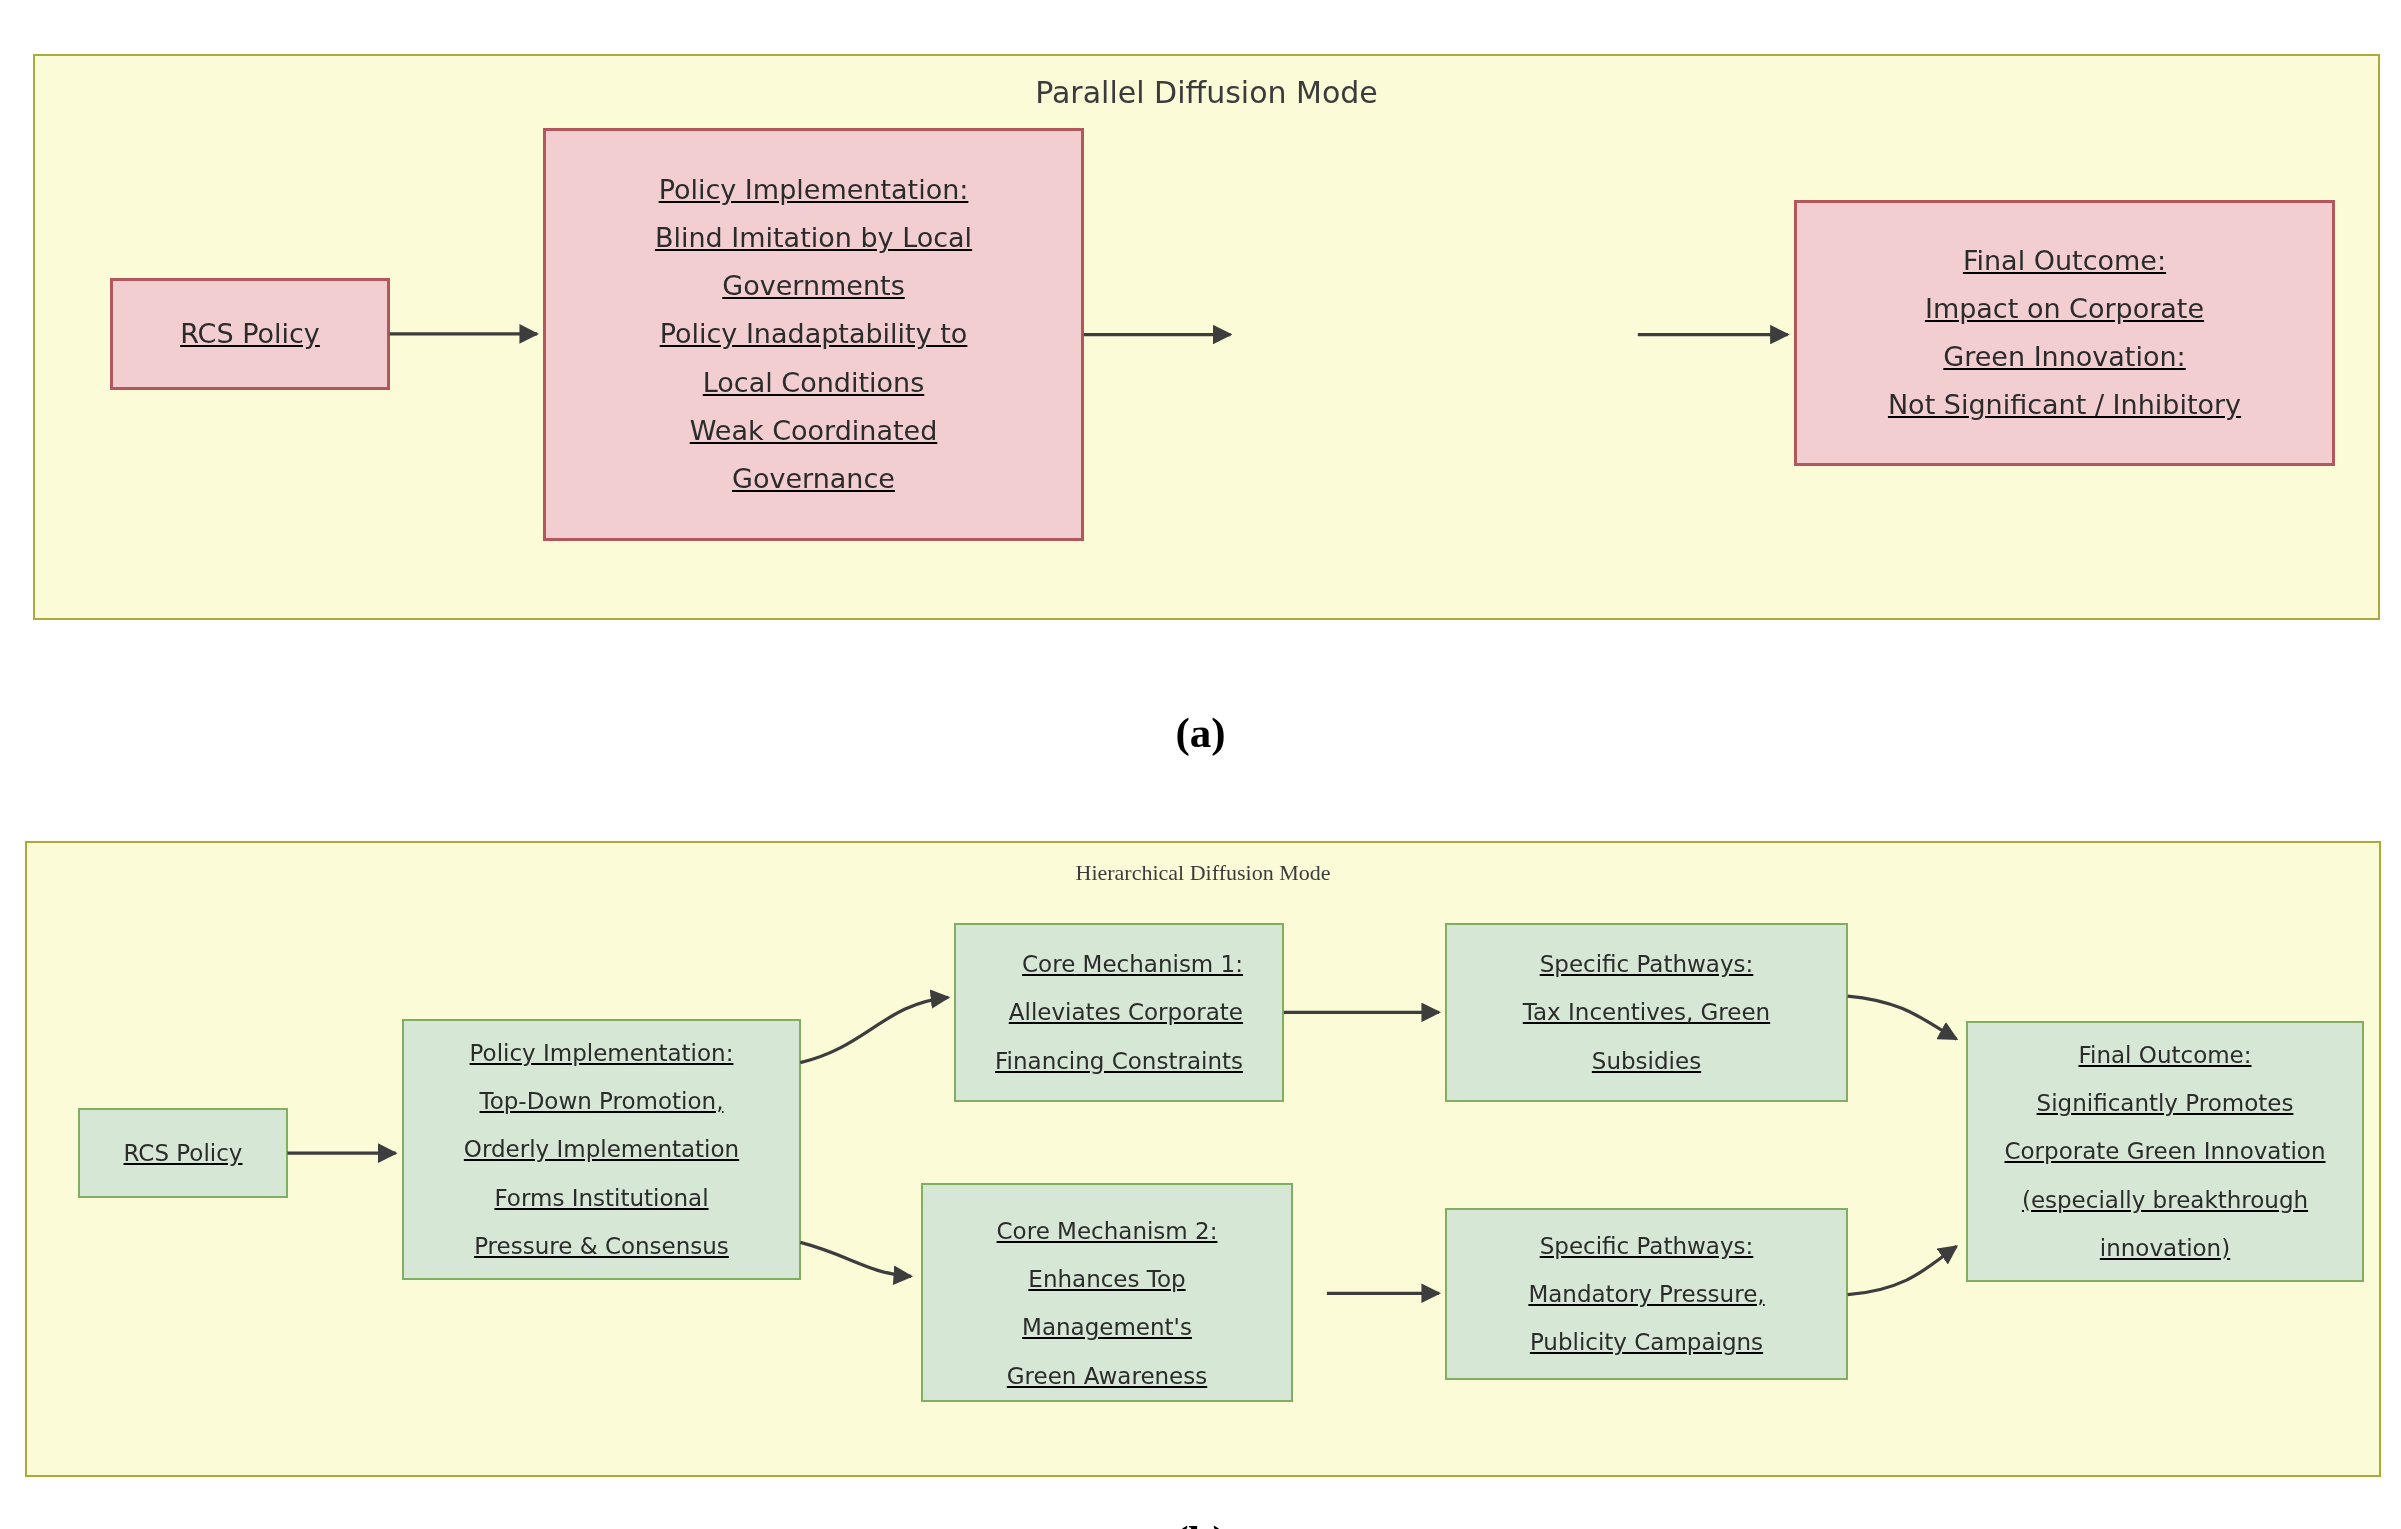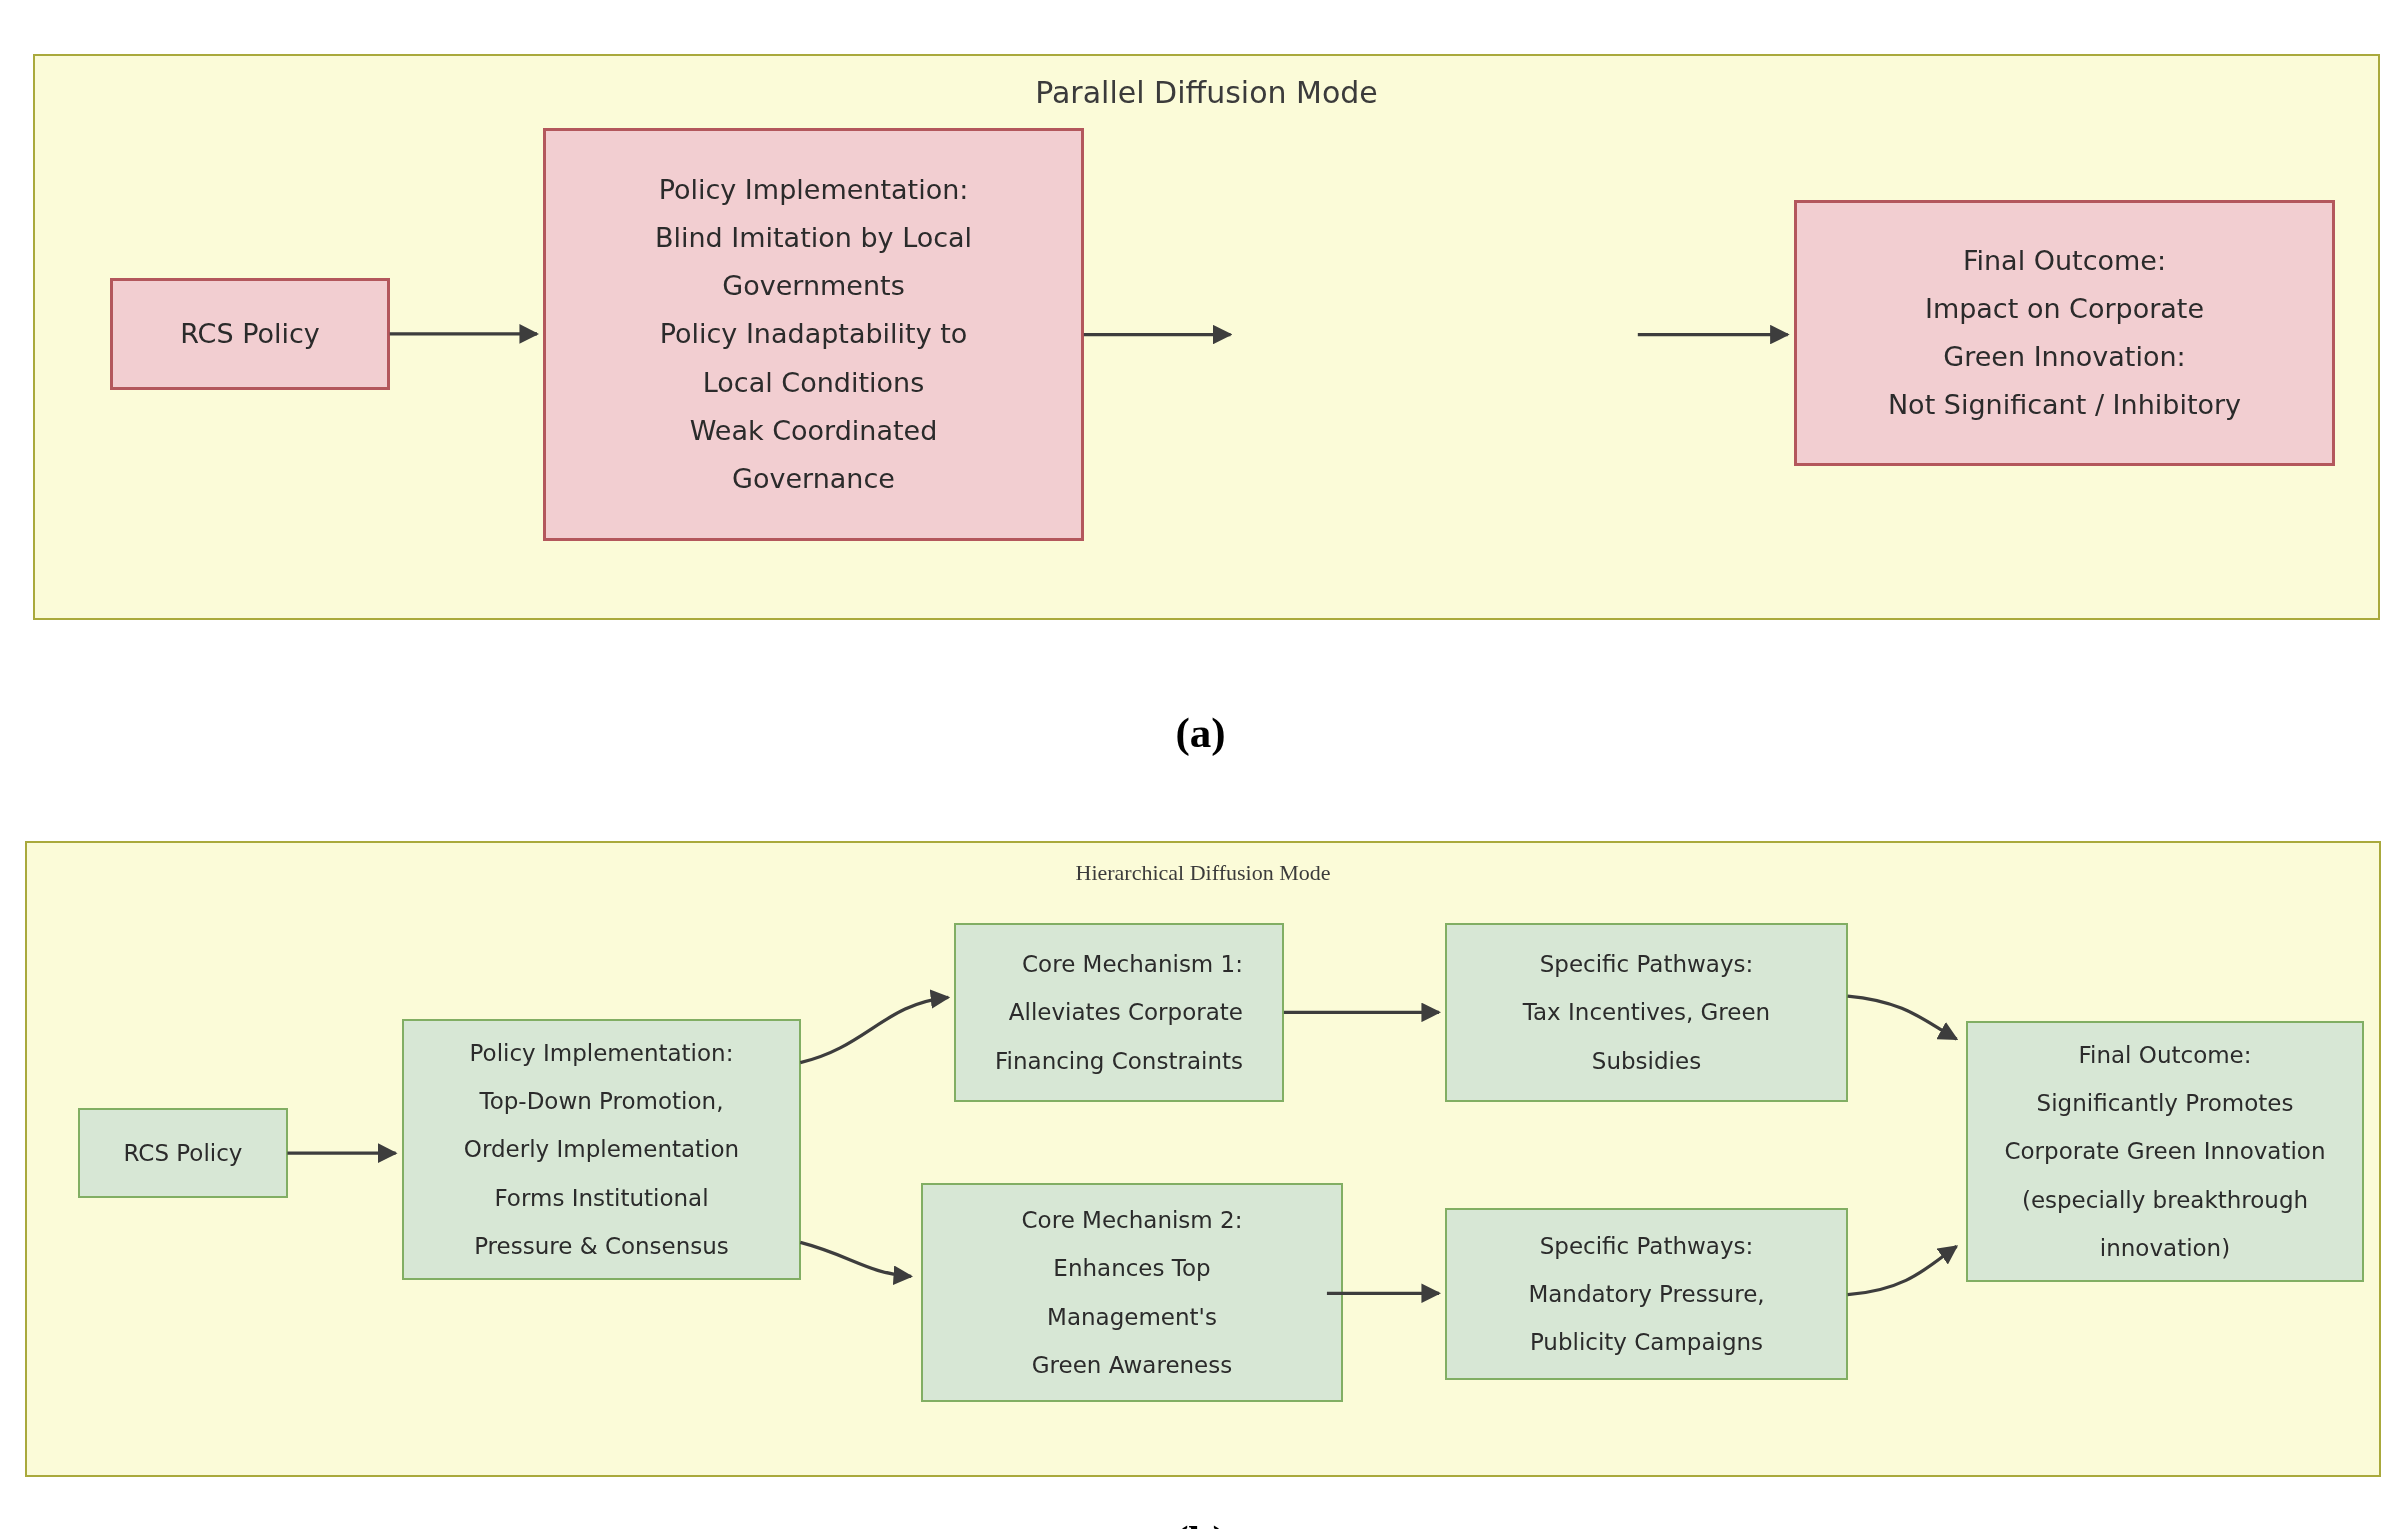--- a/index.html
+++ b/index.html
@@ -9,36 +9,36 @@
     margin-top:38px;
   }
   .panel{position:absolute;background:var(--panel-bg);border:2.6px solid var(--panel-border);box-sizing:border-box;}
   #panel-a{left:33px;top:15.6px;width:2347px;height:566px;}
   #panel-b{left:25px;top:803px;width:2356px;height:636px;}
   .panel-title{position:absolute;left:0;right:0;text-align:center;color:var(--title);}
   #panel-a-title{top:19.6px;font-size:30px;}
   #panel-b-title{top:17px;font-size:22px;font-family:Liberation Serif, serif;}
 
   .node{position:absolute;display:flex;align-items:center;justify-content:center;
-        text-align:center;box-sizing:border-box;}
+        text-align:center;box-sizing:border-box;text-decoration:underline;}
   .red{background:var(--red-fill);border:3.3px solid var(--red-border);}
   .green{background:var(--green-fill);border:2.6px solid var(--green-border);}
   .a-text{font-size:27px;line-height:1.78;color:var(--text);white-space:pre-line;}
   .b-text{font-size:23px;line-height:2.1;color:var(--text);white-space:pre-line;}
 
   #a-rcs{left:110px;top:240px;width:280px;height:112px;}
   #a-pi {left:543px;top:90px;width:541px;height:413px;}
   #a-cm {left:1237px;top:216px;width:402px;height:163px;}
   #a-fo {left:1794px;top:162px;width:541px;height:266px;}
 
   #b-rcs{left:78px;top:1070px;width:210px;height:90px;}
   #b-pi {left:402px;top:981px;width:399px;height:261px;}
   #b-cm1{left:954px;top:885px;width:330px;height:179px;text-align:right;}
   #b-sp1{left:1445px;top:885px;width:403px;height:179px;}
-  #b-cm2{left:921px;top:1145px;width:422px;height:219px;}
+  #b-cm2{left:921px;top:1145px;width:372px;height:219px;align-items:flex-end;}
   #b-sp2{left:1445px;top:1170px;width:403px;height:172px;}
   #b-fo {left:1966px;top:983px;width:398px;height:261px;}
 
   .caption{position:absolute;left:0;width:100%;text-align:center;
            font-family:"Liberation Serif","DejaVu Serif",serif;font-weight:700;
            color:#000;font-size:43px;line-height:1;}
   #caption-a{top:673px;}
   #caption-b{top:1481px;}
 
   #arrows{position:absolute;left:0;top:0;width:2401px;height:1529px;pointer-events:none;}

